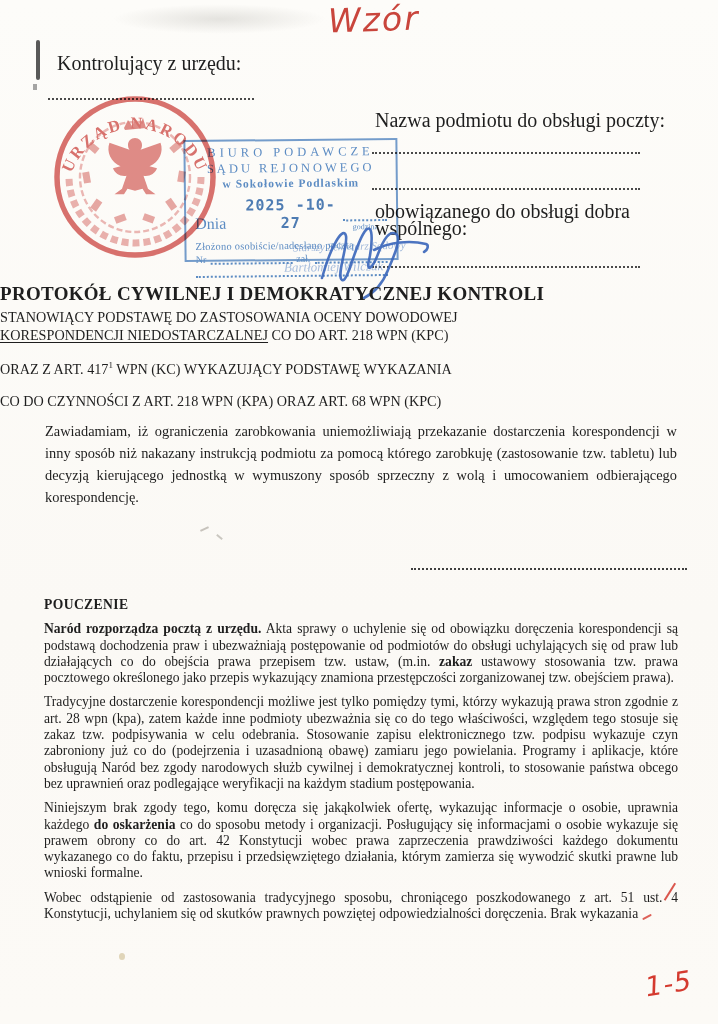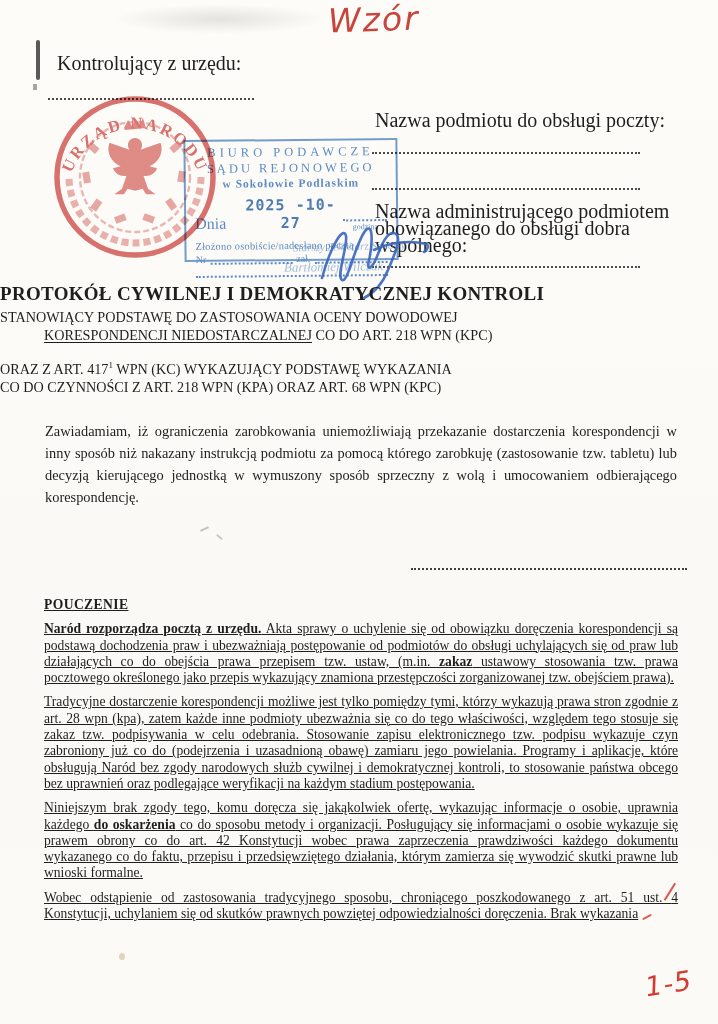--- a/index.html
+++ b/index.html
@@ -53,31 +53,31 @@
   .clerk-title{position:absolute;left:293px;top:240px;font-size:11px;font-style:italic;
     color:rgba(96,138,198,.6);transform:rotate(-1.5deg);white-space:nowrap;}
   .clerk-name{position:absolute;left:284px;top:259px;font-size:13px;font-style:italic;
     color:rgba(96,138,198,.55);transform:rotate(-1deg);white-space:nowrap;}
   .signature{position:absolute;left:314px;top:220px;width:122px;height:80px;}
   
   .title-block{position:absolute;left:0;right:0;top:283px;text-align:left;}
   .t1{font-size:19px;font-weight:bold;letter-spacing:.3px;}
   .t2{font-size:14.2px;margin-top:4px;}
   .t3{font-size:14.2px;margin-top:1px;}
-  .t3 .u{text-decoration:underline;text-underline-offset:2px;margin-left:44px;}
+  .t3 .u{text-decoration:underline;text-underline-offset:2px;}
   .t4{font-size:14.2px;margin-top:16px;}
   .t4 sup{font-size:9px;}
   .t5{font-size:15px;font-weight:bold;margin-top:1px;}
-  .t6{font-size:14.2px;margin-top:1px;}
+  .t6{font-size:14.2px;margin-top:15px;}
   
   .notice{position:absolute;left:45px;top:420px;width:632px;font-size:14.4px;line-height:22px;
     text-align:justify;margin:0;}
   .pouczenie{position:absolute;left:44px;top:597px;width:634px;}
   .p-head{text-align:center;font-weight:bold;font-size:14.5px;letter-spacing:.4px;margin:0 0 12px 0;}
-  .pouczenie p{margin:8px 0 0 0;font-size:13.6px;line-height:16.3px;text-align:justify;text-decoration:underline;}
+  .pouczenie p{margin:8px 0 0 0;font-size:13.6px;line-height:16.3px;text-align:justify;}
   .pouczenie p:first-of-type{margin-top:0;}
   .red-slash{position:relative;}
   .red-slash::after{content:"";position:absolute;left:-3px;top:-5px;width:12px;height:20px;
     border-left:2px solid #d43a2f;transform:rotate(32deg);opacity:.85;}
   .red-tick{position:relative;display:inline-block;width:12px;height:10px;}
   .red-tick::after{content:"";position:absolute;left:4px;top:8px;width:10px;height:2px;
     background:#d43a2f;transform:rotate(-28deg);opacity:.8;border-radius:1px;}
 </style>
 </head>
 <body>
@@ -93,21 +93,20 @@
 
   <div class="wzor">Wzór</div>
   <div class="pageno">1-5</div>
 
   <div class="lbl lbl-controller">Kontrolujący z urzędu:</div>
   <div class="dot d1"></div>
   <div class="lbl lbl-post">Nazwa podmiotu do obsługi poczty:</div>
   <div class="dot d2"></div>
   <div class="dot d3"></div>
   <div class="lbl lbl-admin">
-    <div>Nazwa administrującego podmiotem</div>
     <div>obowiązanego do obsługi dobra wspólnego:</div>
   </div>
   <div class="dot d4"></div>
 
   <svg class="stamp-red" viewBox="0 0 170 170">
     <defs>
       <path id="arcTop" d="M 19,92 A 67,67 0 0 1 151,92"></path>
     </defs>
     <circle cx="85" cy="85" r="78" fill="none" stroke="#d5605c" stroke-width="5.5"></circle>
     <path d="M 151,85 A 66,66 0 0 1 19,85" fill="none" stroke="#d5605c" stroke-width="7" stroke-dasharray="7 4" opacity=".55"></path>

